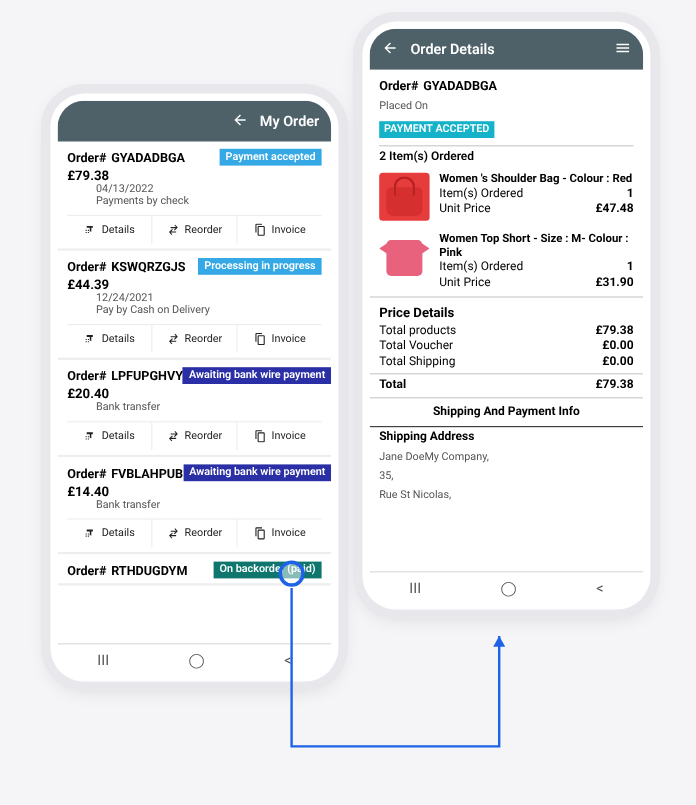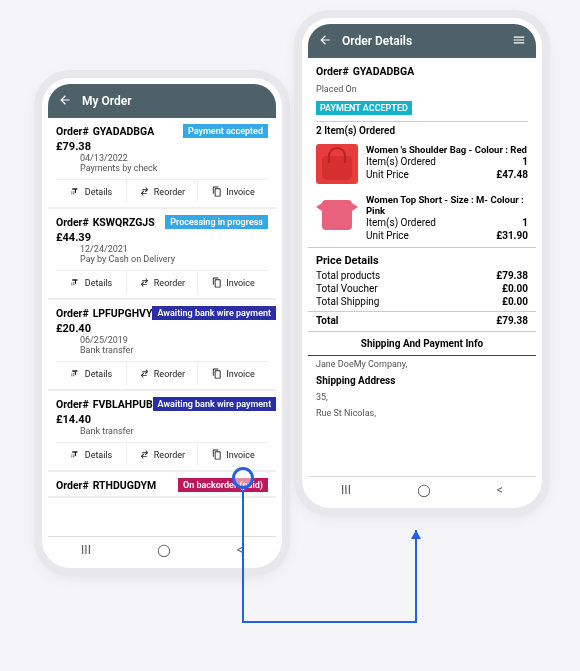--- a/index.html
+++ b/index.html
@@ -34,20 +34,21 @@
   .app-bar {
     background: #4e6169;
     color: #fff;
     display: flex;
     align-items: center;
     padding: 16px 10px;
     height: 34px;
     gap: 10px;
     font-size: 12px;
     font-weight: 600;
+    justify-content: flex-end;
   }
   .app-bar .spacer { flex: 1; }
   .app-bar svg { width: 14px; height: 14px; fill: #fff; }
   .scroll { flex: 1; overflow-y: auto; font-size: 10px; }
   
   .card { border-bottom: 2px solid #eee; padding: 6px 8px 4px; background: #fff; }
   .row { display: flex; align-items: center; }
   .order-head { font-weight: 700; font-size: 10.5px; }
   .order-head .num { margin-left: 4px; }
   .badge {
@@ -232,21 +233,20 @@
         </div>
     </div>
         </div>
         <div class="card">
     <div class="row order-head">
       <span>Order#</span>
       <span class="num">LPFUPGHVY</span>
       <span class="badge" style="background:#2b2fa5">Awaiting bank wire payment</span>
     </div>
     <div class="price">£20.40</div>
-    <div class="muted">06/25/2019</div>
     <div class="muted">Bank transfer</div>
 
     <div class="actions">
 
         <div class="action-btn">
           <svg viewBox="0 0 24 24">
                 <path d="M4 4v5l8 0 0 11 2-2 2 2 0-11 4 0V4z" transform="scale(.7) translate(3 3)"></path>
                 <path d="M3 12h2v2H3zM3 16h2v2H3zM7 12h2v2H7zM7 16h2v2H7z"></path>
               </svg>
 
@@ -302,21 +302,21 @@
                 <path d="M16 1H6a2 2 0 0 0-2 2v14h2V3h10zM19 5H10a2 2 0 0 0-2 2v14a2 2 0 0 0 2 2h9a2 2 0 0 0 2-2V7a2 2 0 0 0-2-2zm0 16H10V7h9z"></path>
               </svg>
           <span>Invoice</span>
         </div>
     </div>
         </div>
         <div class="card">
     <div class="row order-head">
       <span>Order#</span>
       <span class="num">RTHDUGDYM</span>
-      <span class="badge" style="background:#be185d">On backorder (paid)</span>
+      <span class="badge" style="background:#0f766e">On backorder (paid)</span>
     </div>
 
     </div>
       </div>
     <div class="nav-bar">
       <span>III</span>
       <span>◯</span>
       <span>&lt;</span>
     </div>
   </div>
@@ -390,22 +390,22 @@
       <div class="kv">
           <span>Total Shipping</span>
           <span style="font-weight:700">£0.00</span>
         </div>
       <div class="kv total">
           <span>Total</span>
           <span>£79.38</span>
         </div>
 
       <div class="underline-title">Shipping And Payment Info</div>
+      <div class="pad" style="font-weight:700">Shipping Address</div>
       <div class="pad muted">Jane DoeMy Company,</div>
-      <div class="pad" style="font-weight:700">Shipping Address</div>
       <div class="pad muted">35,</div>
       <div class="pad muted">Rue St Nicolas,</div>
     </div>
     <div class="nav-bar">
       <span>III</span>
       <span>◯</span>
       <span>&lt;</span>
     </div>
   </div>
 </div>

